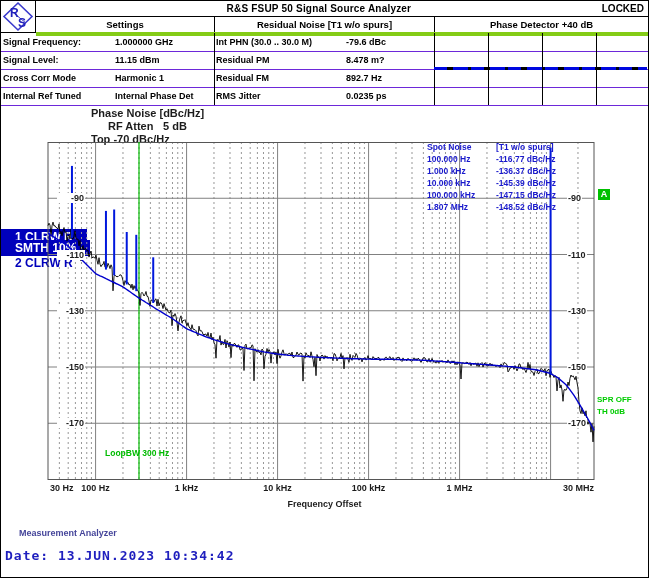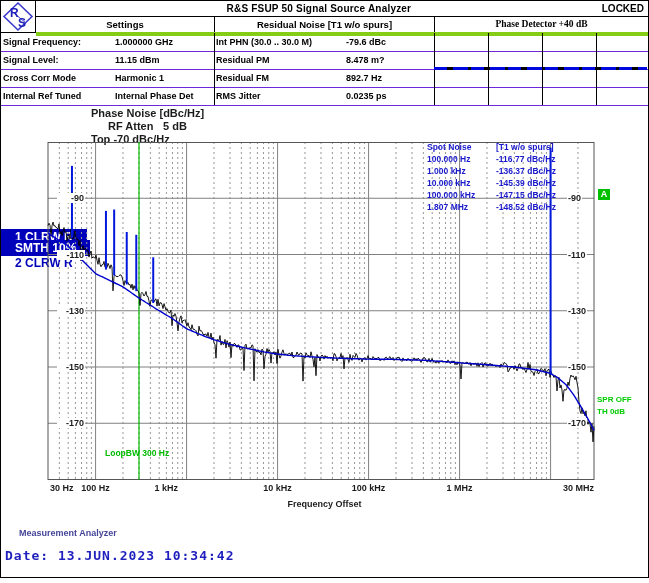--- a/index.html
+++ b/index.html
@@ -7,21 +7,21 @@
           font-family:"Liberation Sans",sans-serif;color:#000;overflow:hidden;}
   .logo-cell{position:absolute;left:0;top:0;width:34px;height:31px;border-right:1px solid #000;border-bottom:1px solid #000;background:#fff;}
   .title-bar{position:absolute;left:35px;top:0;right:0;height:15px;border-bottom:1px solid #000;
              display:flex;align-items:center;}
   .title{flex:1;text-align:center;font-size:10px;font-weight:bold;letter-spacing:.2px;}
   .locked{font-size:10px;font-weight:bold;padding-right:4px;}
   .col-heads{position:absolute;left:35px;top:16px;right:0;height:15px;border-bottom:4px solid #84cc16;display:flex;}
   .col-head{font-size:9.5px;font-weight:bold;text-align:center;line-height:15px;}
   .ch-settings{width:178px;border-right:1px solid #000;}
   .ch-residual{width:219px;border-right:1px solid #000;}
-  .ch-detector{flex:1;font-family:Liberation Serif, serif;}
+  .ch-detector{flex:1;}
   .info-rows{position:absolute;left:0;top:32px;right:0;height:72px;}
   .irow{position:absolute;left:0;right:0;height:18px;border-bottom:1px solid #6d28d9;}
   .cell-settings{position:absolute;left:0;width:212px;height:17px;display:flex;align-items:center;font-size:9px;font-weight:bold;}
   .cell-settings .lab{min-width:112px;padding-left:2px;}
   .cell-residual{position:absolute;left:213px;width:219px;height:17px;display:flex;align-items:center;font-size:9px;font-weight:bold;}
   .cell-residual .lab{min-width:130px;padding-left:2px;}
   .colsep{position:absolute;top:32px;height:72px;width:1px;background:#000;}
   .det-grid{position:absolute;left:433px;top:32px;right:0;height:72px;}
   .det-v{position:absolute;top:0;height:72px;width:1px;background:#000;}
   .det-beat{position:absolute;left:433px;top:66px;right:1px;height:3px;
@@ -212,21 +212,21 @@
       <div class="ylab" style="left: 56px; width: 26px; text-align: right; top: 248.5px;">-110</div>
       <div class="ylab" style="left: 566px; top: 248.5px;">-110</div>
       <div class="ylab" style="left: 56px; width: 26px; text-align: right; top: 304.75px;">-130</div>
       <div class="ylab" style="left: 566px; top: 304.75px;">-130</div>
       <div class="ylab" style="left: 56px; width: 26px; text-align: right; top: 361px;">-150</div>
       <div class="ylab" style="left: 566px; top: 361px;">-150</div>
       <div class="ylab" style="left: 56px; width: 26px; text-align: right; top: 417.25px;">-170</div>
       <div class="ylab" style="left: 566px; top: 417.25px;">-170</div>
       <div class="xlab" style="width: 64px; left: 49px; text-align: left;">30 Hz</div>
       <div class="xlab" style="width: 64px; left: 62.582px; text-align: center;">100 Hz</div>
-      <div class="xlab" style="width: 64px; left: 153.582px; text-align: left;">1 kHz</div>
+      <div class="xlab" style="width: 64px; left: 153.582px; text-align: center;">1 kHz</div>
       <div class="xlab" style="width: 64px; left: 244.582px; text-align: center;">10 kHz</div>
       <div class="xlab" style="width: 64px; left: 335.582px; text-align: center;">100 kHz</div>
       <div class="xlab" style="width: 64px; left: 426.582px; text-align: center;">1 MHz</div>
       <div class="xlab" style="width: 64px; left: 529px; text-align: right;">30 MHz</div>
     </div>
 
   <div class="spot" id="spot-noise">
       <div class="r">
         <span class="c1">Spot Noise</span>
         <span>[T1 w/o spurs]</span>

